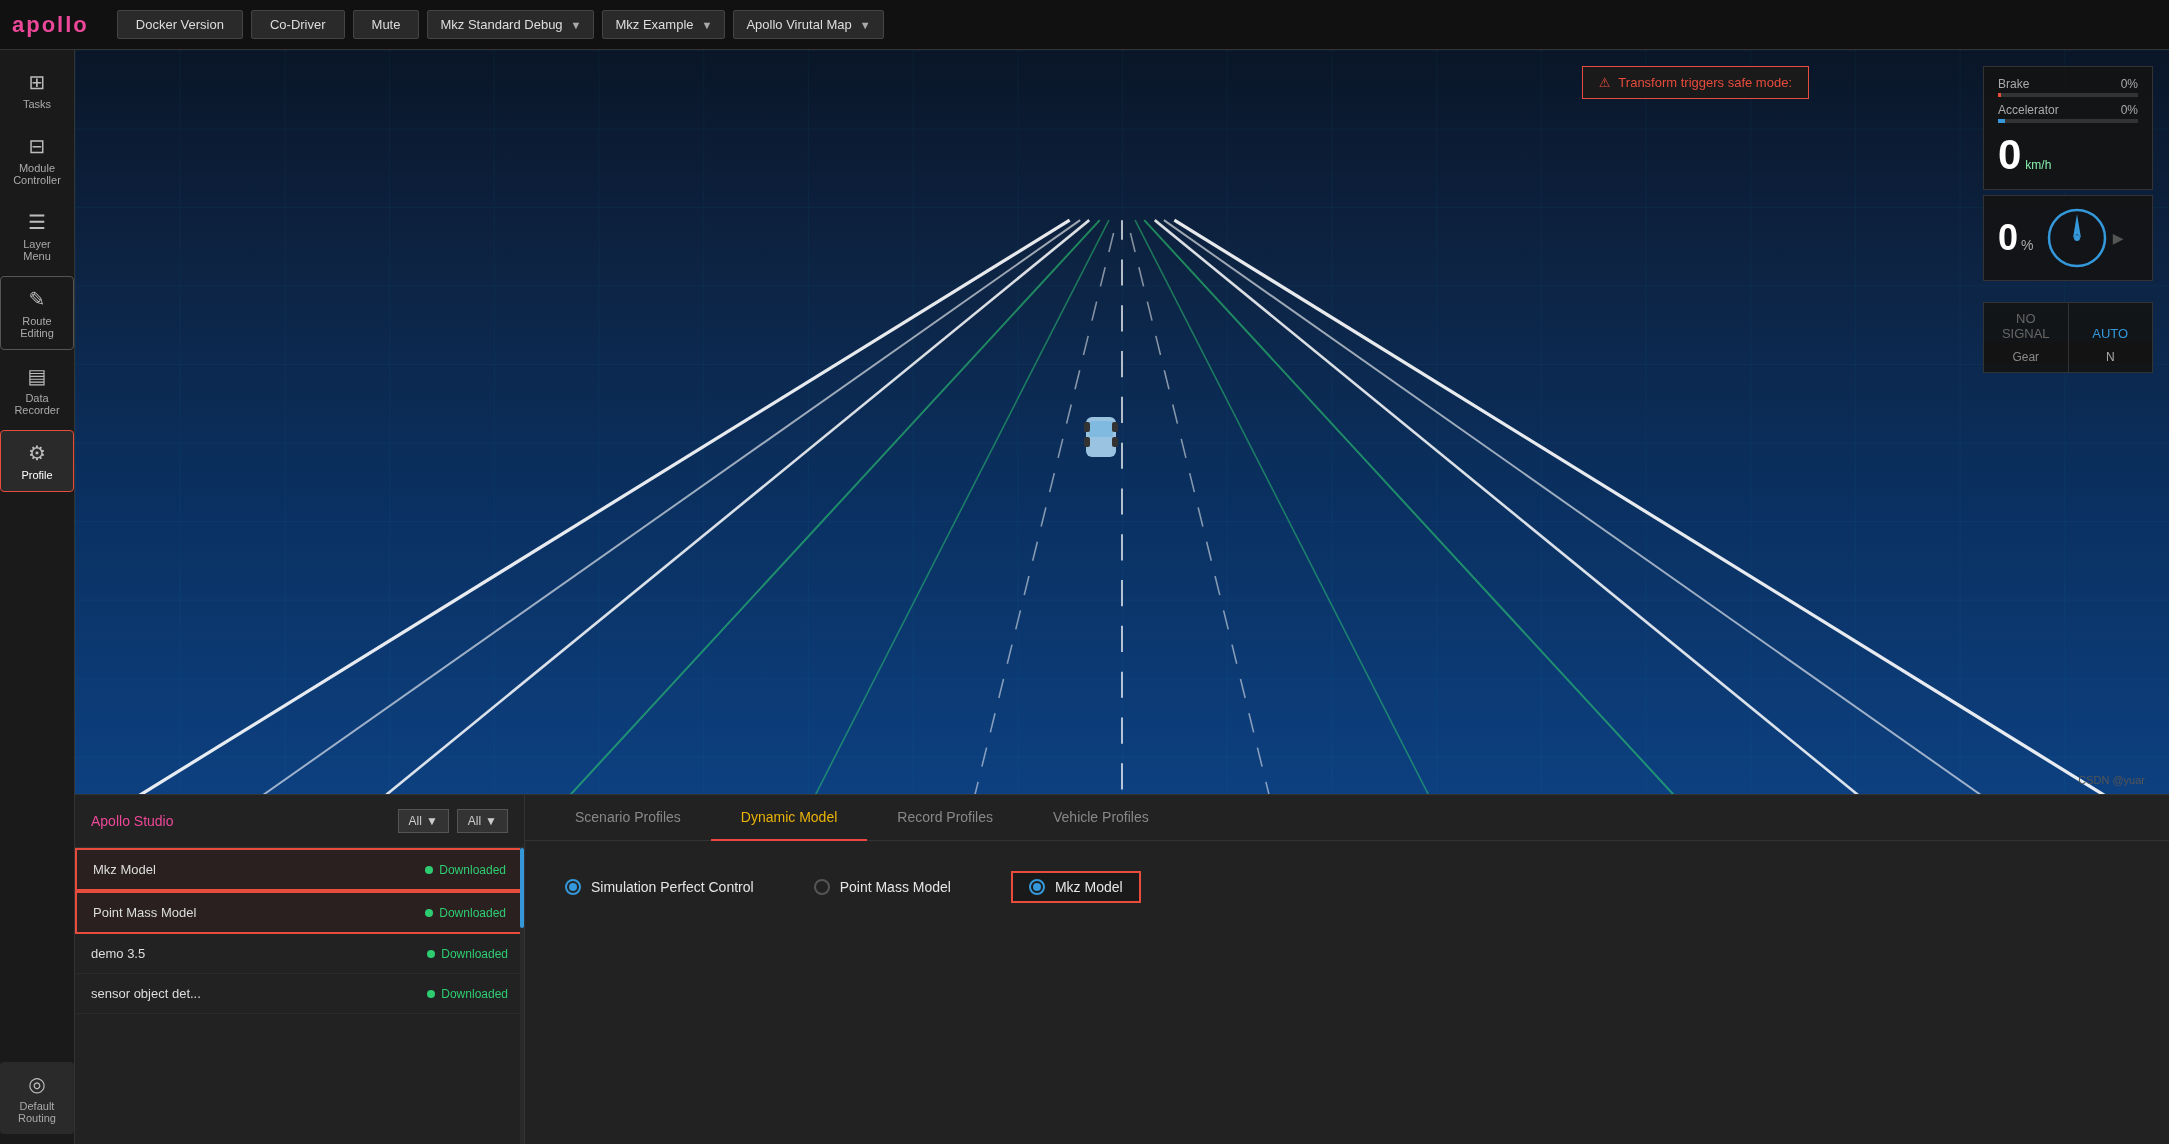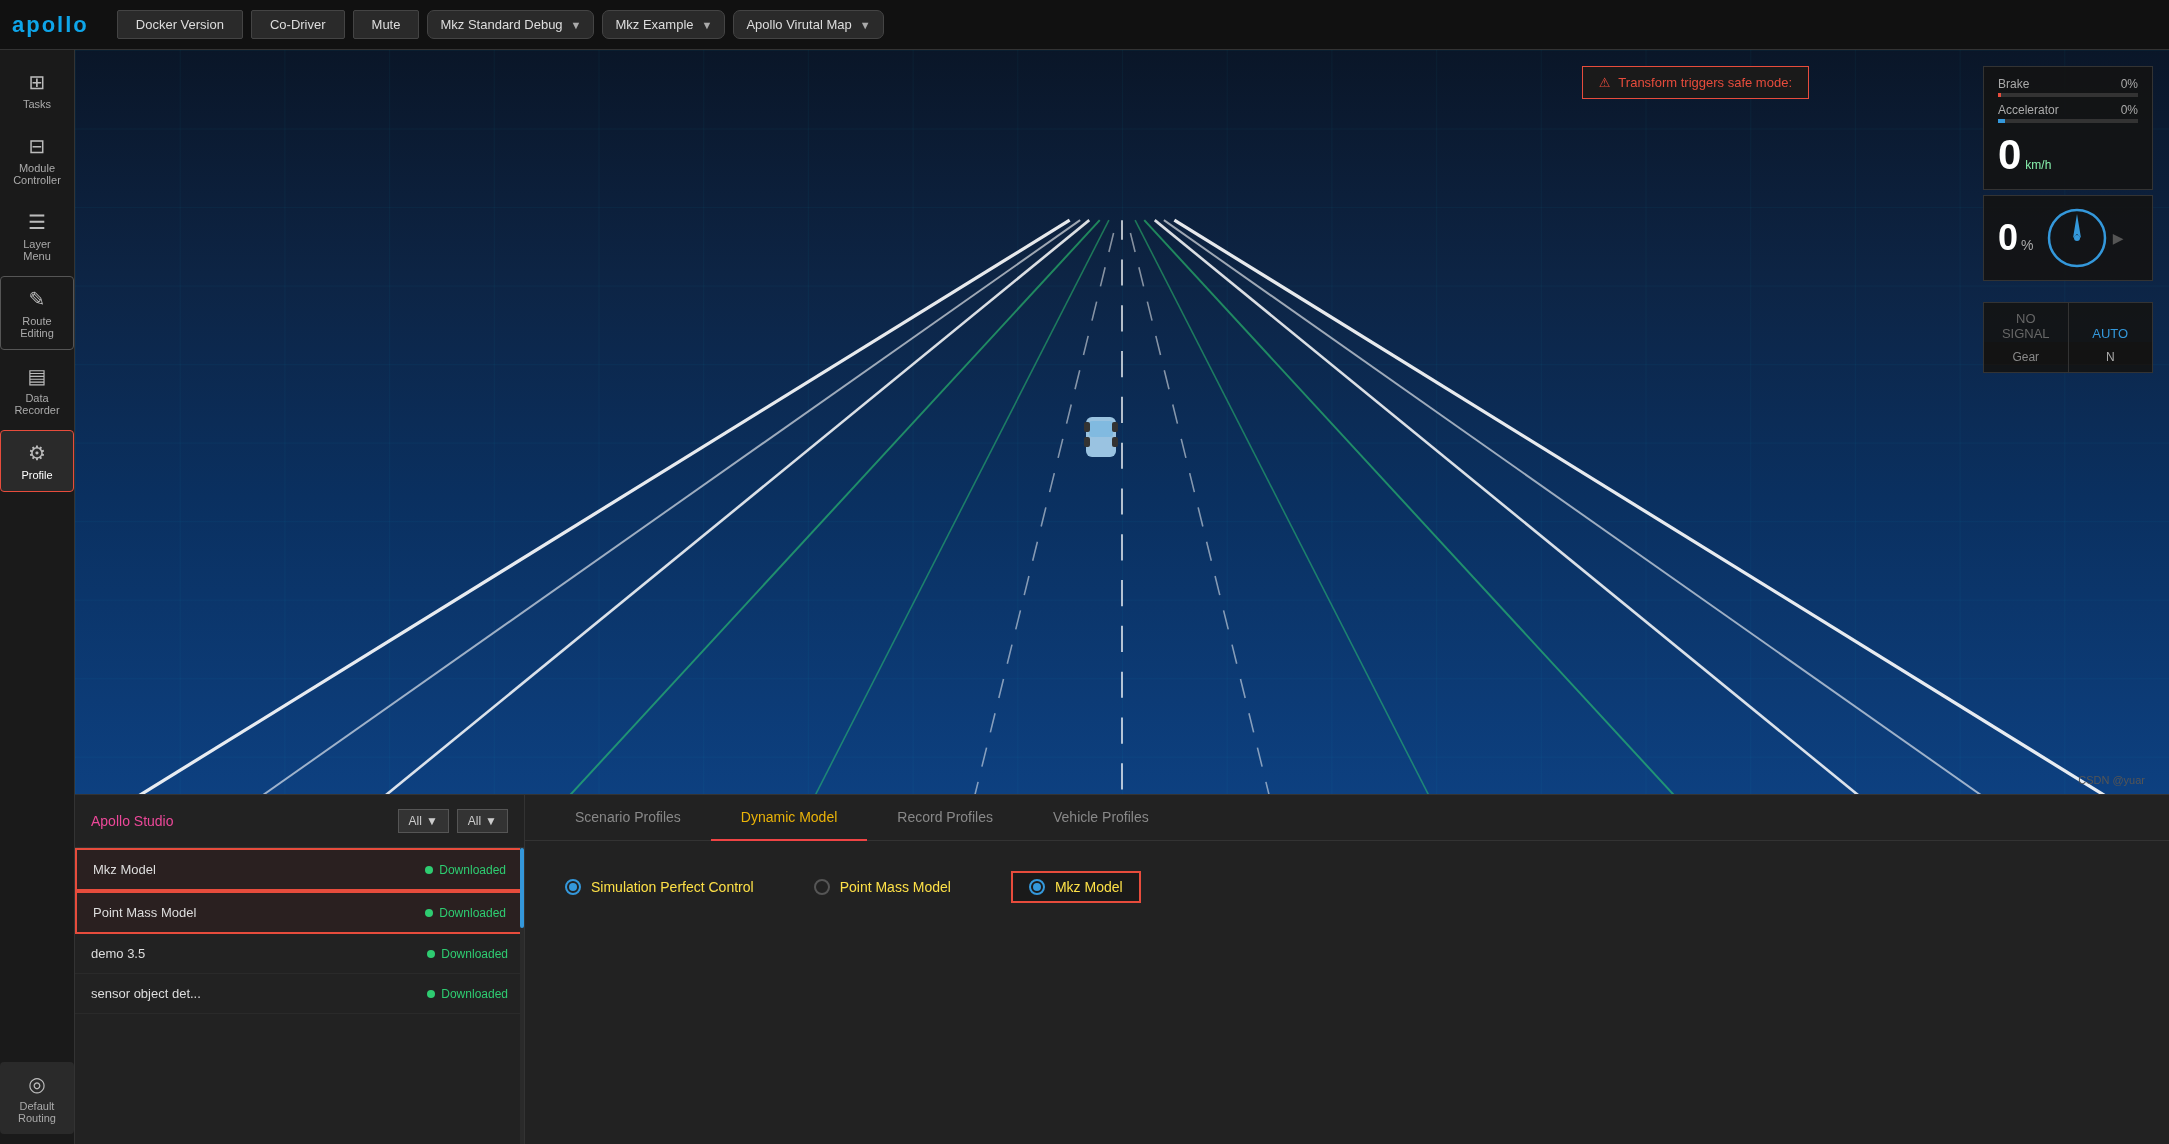--- a/index.html
+++ b/index.html
@@ -4,28 +4,28 @@
   <style>
     * { box-sizing: border-box; margin: 0; padding: 0; }
     body { background: #1a1a1a; color: #ccc; font-family: Arial, sans-serif; width: 2169px; height: 1144px; overflow: hidden; font-size: 14px; }
 
     
     .topbar {
       display: flex; align-items: center;
       background: #111; height: 50px; padding: 0 12px; gap: 8px;
       border-bottom: 1px solid #333;
     }
-    .logo { color: #0ea5e9; font-size: 22px; font-weight: bold; margin-right: 20px; letter-spacing: 2px; }
+    .logo { color: #ec4899; font-size: 22px; font-weight: bold; margin-right: 20px; letter-spacing: 2px; }
     .topbar-btn {
       background: #2a2a2a; color: #ddd; border: 1px solid #444;
       padding: 6px 18px; cursor: pointer; font-size: 13px; border-radius: 2px;
     }
     .topbar-select {
       background: #2a2a2a; color: #ddd; border: 1px solid #444;
-      padding: 6px 12px; cursor: pointer; font-size: 13px; border-radius: 7px;
+      padding: 6px 12px; cursor: pointer; font-size: 13px; border-radius: 2px;
       display: flex; align-items: center; gap: 8px;
     }
     .topbar-select .arrow { color: #aaa; font-size: 11px; }
 
     
     .main-layout { display: flex; height: calc(1144px - 50px); }
 
     
     .left-sidebar {
       width: 75px; background: #1a1a1a; border-right: 1px solid #333;
@@ -100,21 +100,21 @@
       display: flex; border-bottom: 1px solid #333; padding: 0 20px;
     }
     .profiles-tab {
       padding: 14px 30px; font-size: 14px; color: #888; cursor: pointer;
       border-bottom: 2px solid transparent; margin-bottom: -1px;
     }
     .profiles-tab.active { color: #eab308; border-bottom: 2px solid #ef4444; }
 
     .profiles-content { padding: 30px 40px; }
     .dynamic-model-options { display: flex; align-items: center; gap: 60px; }
-    .radio-option { display: flex; align-items: center; gap: 10px; font-size: 14px; color: #fde047; cursor: pointer; }
+    .radio-option { display: flex; align-items: center; gap: 10px; font-size: 14px; color: #e5e5e5; cursor: pointer; }
     .radio-circle {
       width: 16px; height: 16px; border-radius: 50%; border: 2px solid #555;
       display: flex; align-items: center; justify-content: center;
     }
     .radio-circle.active { border-color: #3498db; }
     .radio-circle.active::after { content: ''; width: 8px; height: 8px; background: #3498db; border-radius: 50%; }
 
     
     .car-marker {
       position: absolute;

